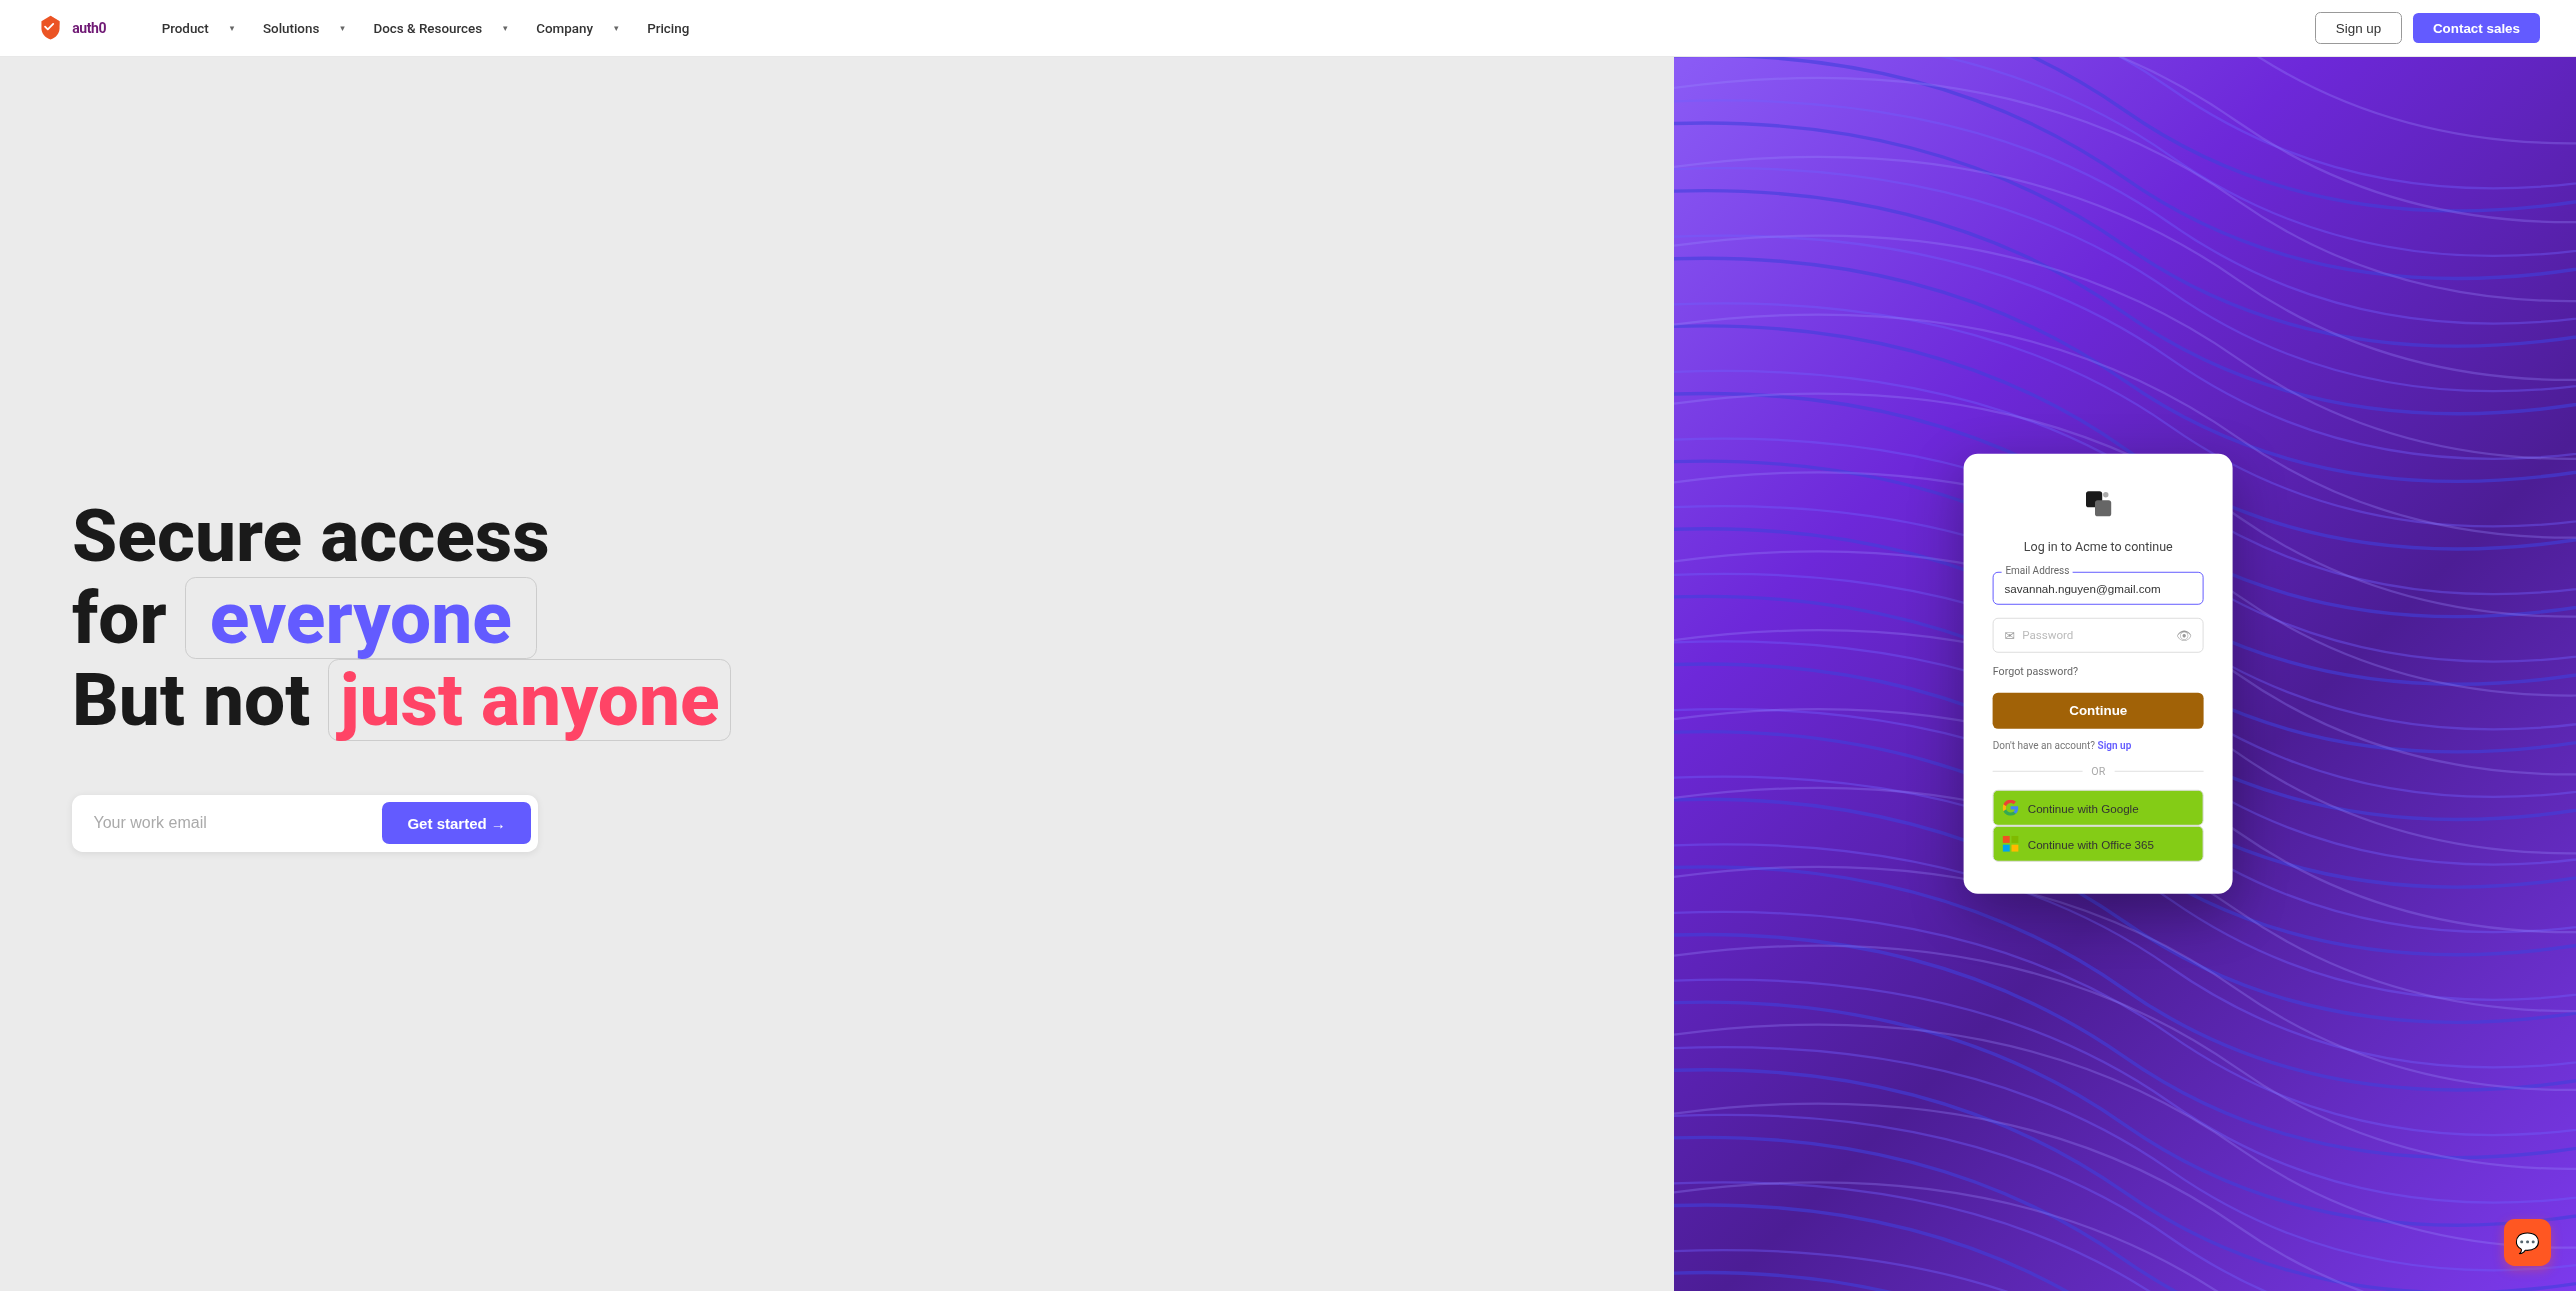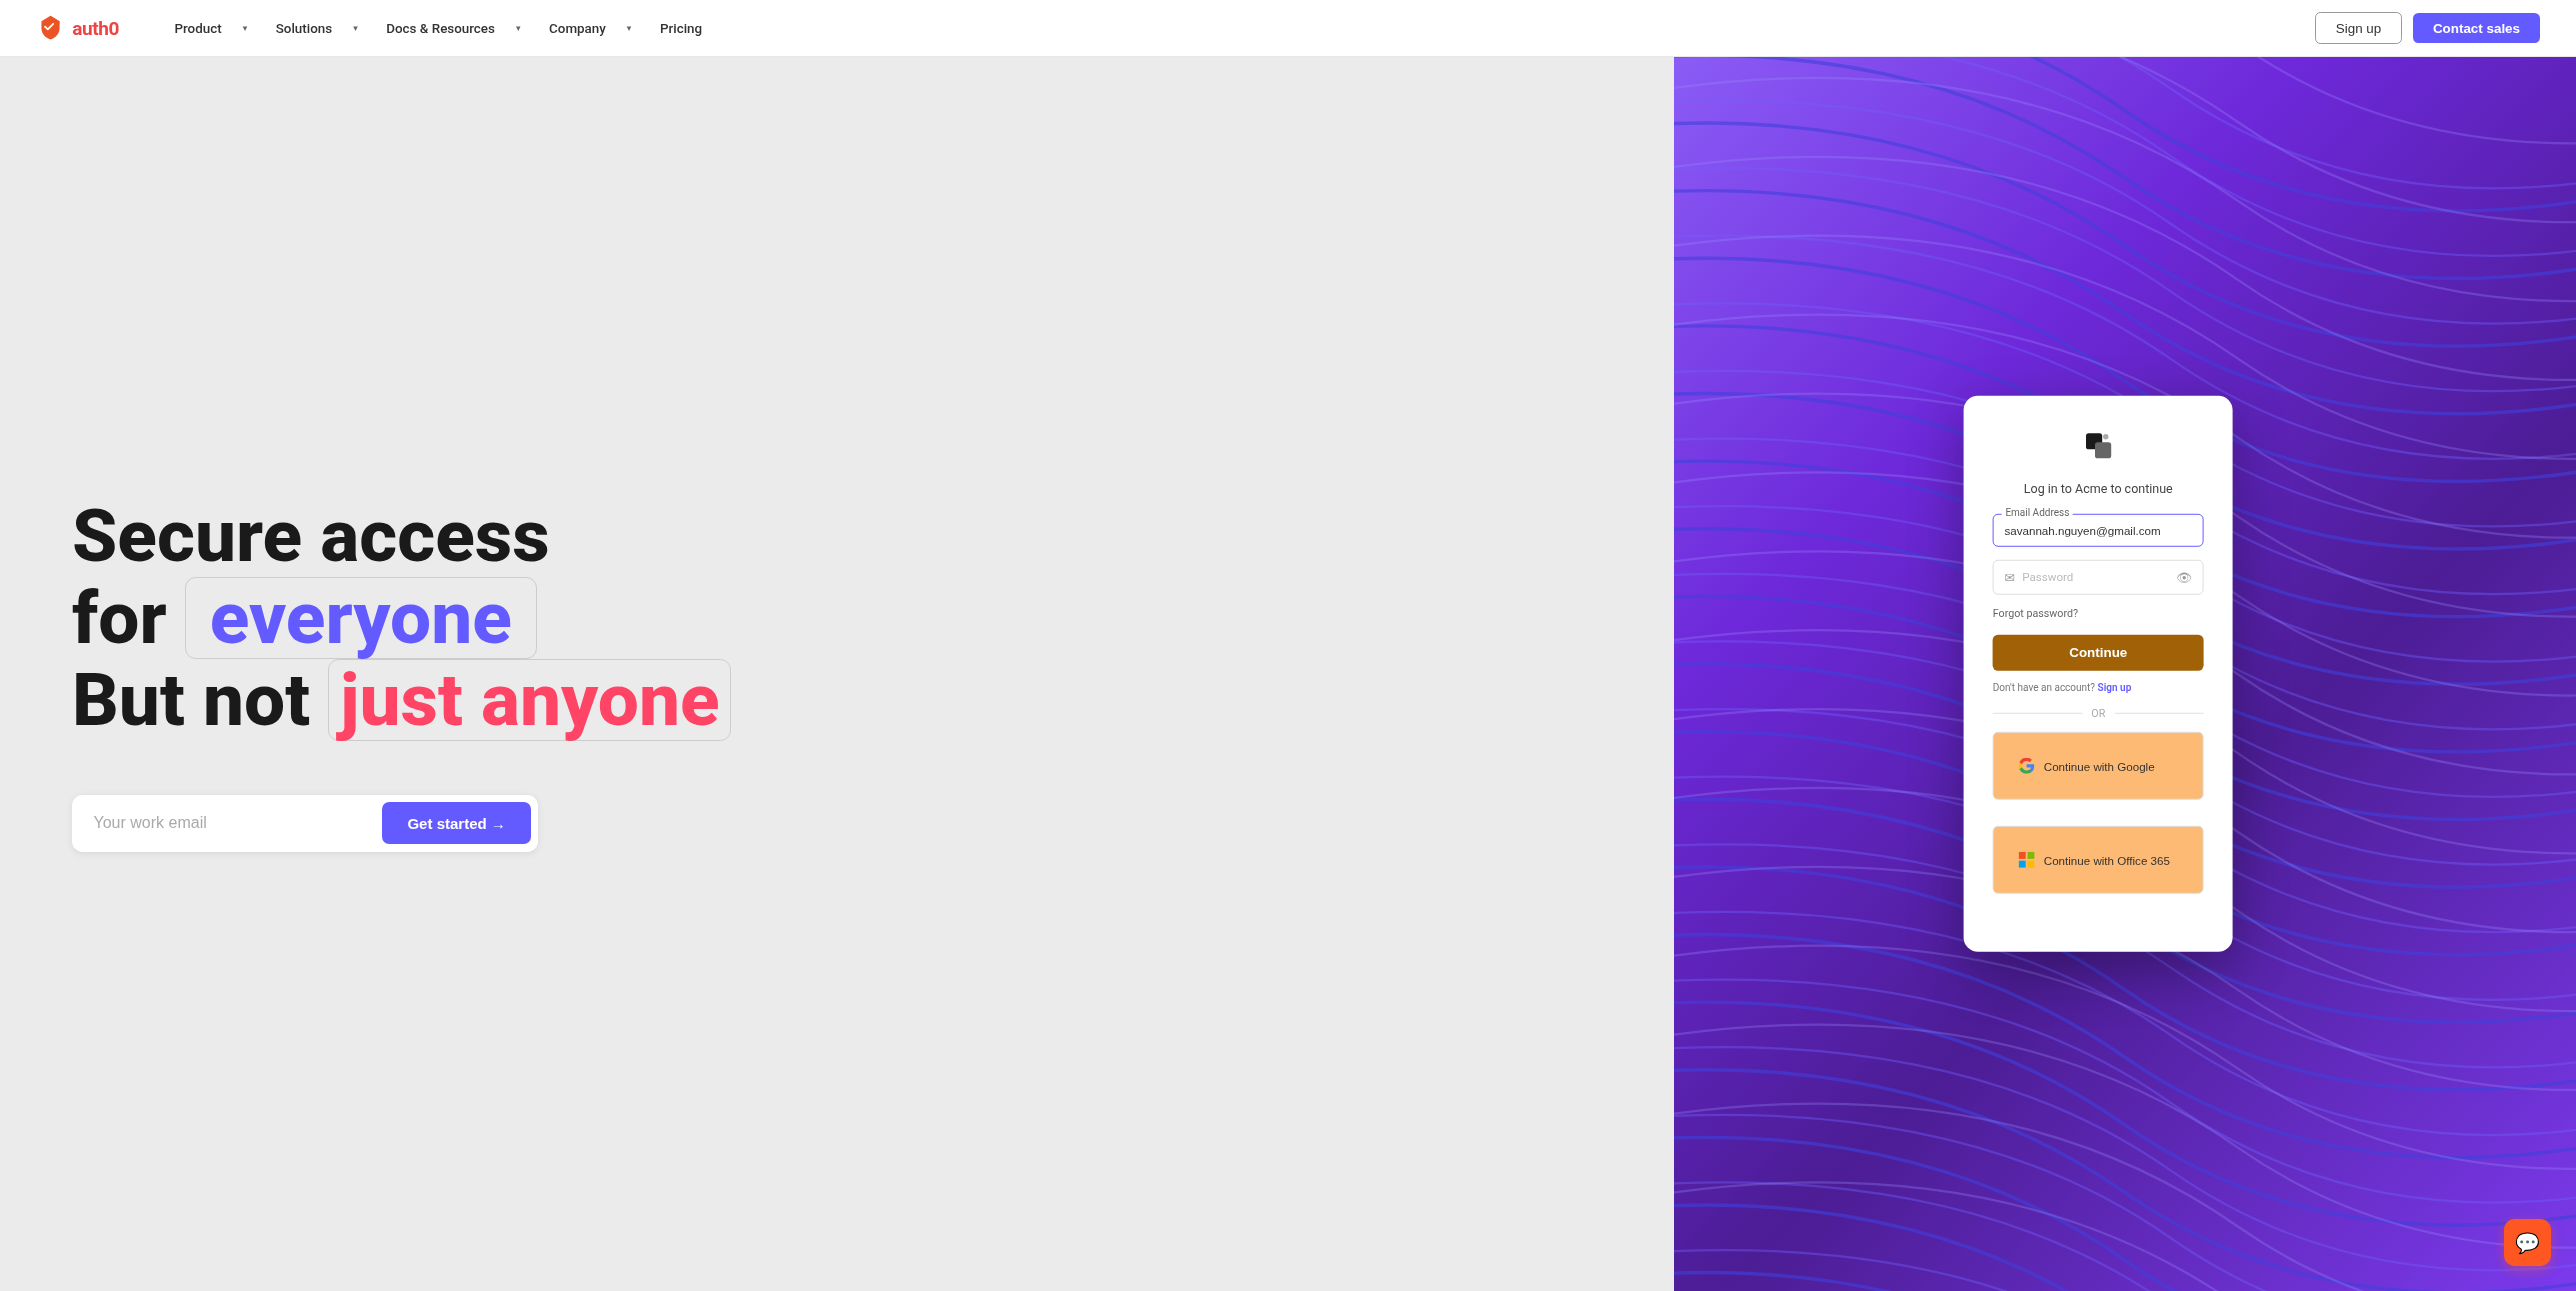--- a/index.html
+++ b/index.html
@@ -29,23 +29,23 @@
       gap: 7.2px;
       margin-right: 43px;
     }
 
     .logo-icon {
       width: 29px;
       height: 29px;
     }
 
     .logo-text {
-      font-size: 19px;
+      font-size: 14px;
       font-weight: 700;
-      color: #ef4444;
+      color: #701a75;
       letter-spacing: -0.4px;
     }
 
     .nav-links {
       display: flex;
       align-items: center;
       gap: 3.6px;
       flex: 1;
     }
 
@@ -330,30 +330,30 @@
     }
 
     .auth-divider-text {
       font-size: 10.7px;
       color: #aaa;
     }
 
     .btn-social {
       width: 100%;
       border: 1.3px solid #ddd;
-      background: #fdba74;
+      background: #84cc16;
       border-radius: 5.4px;
-      padding: 25px;
+      padding: 9px;
       font-size: 11.6px;
       color: #333;
       cursor: pointer;
       display: flex;
       align-items: center;
       gap: 9px;
-      margin-bottom: 26px;
+      margin-bottom: 0;
       font-weight: 500;
     }
 
     .google-icon {
       width: 16px;
       height: 16px;
     }
 
     .office-icon {
       width: 16px;

